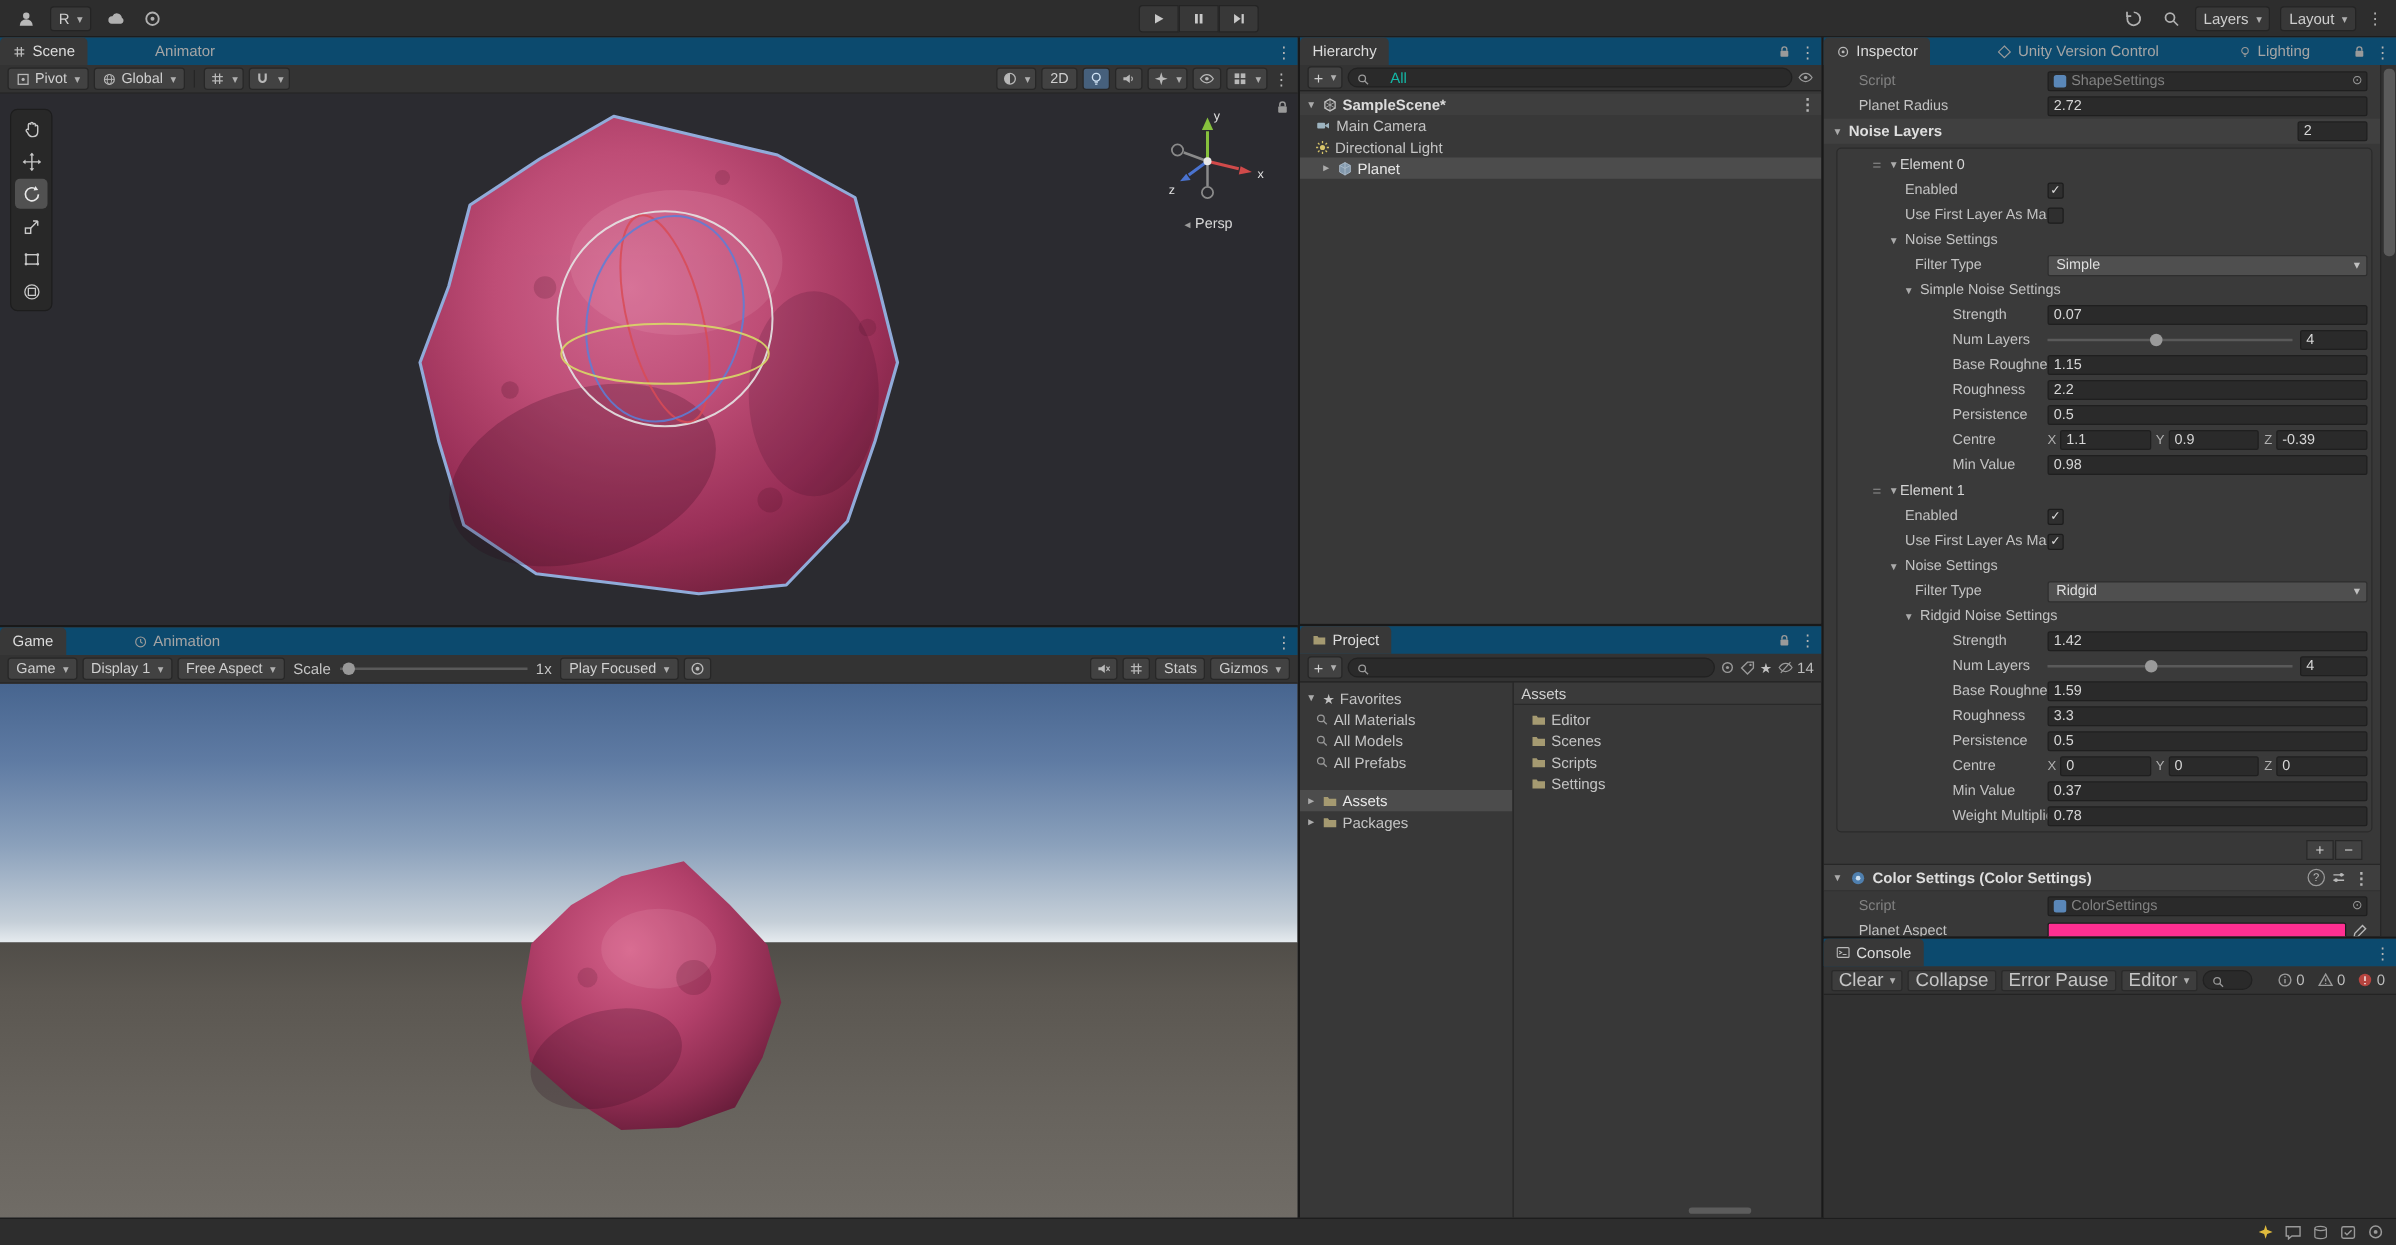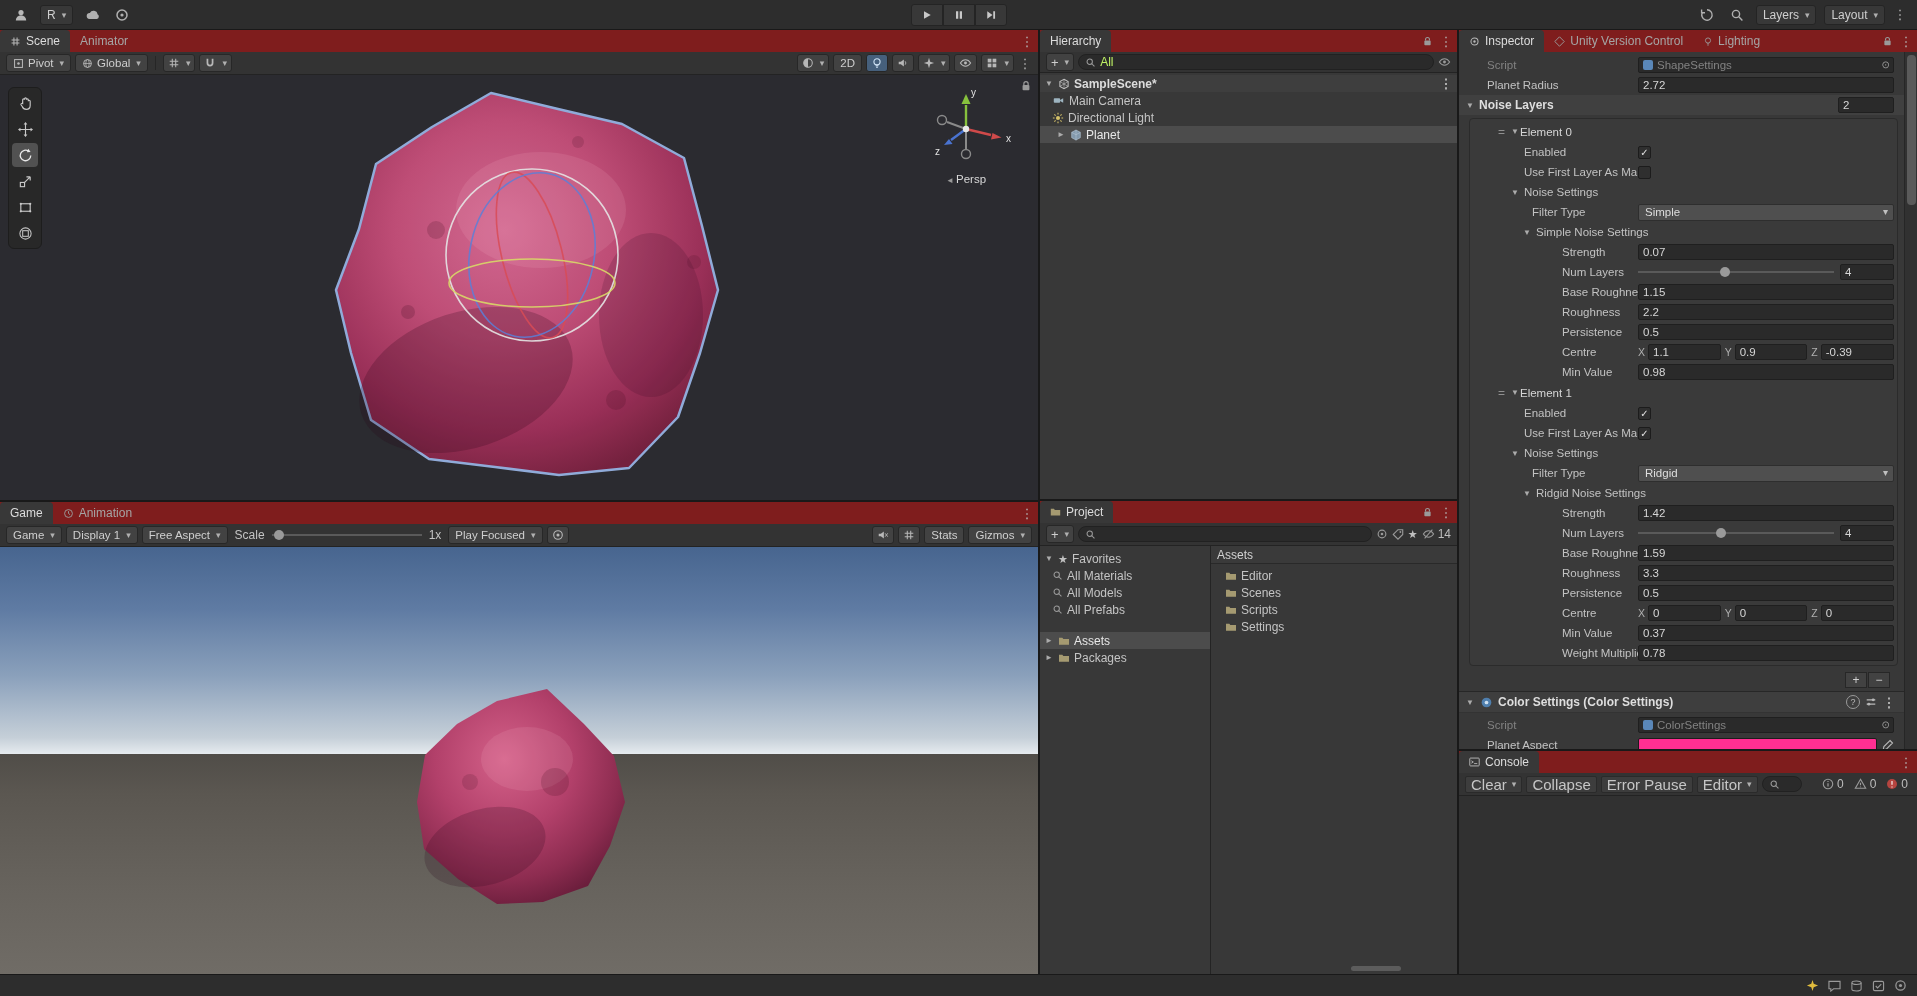--- a/index.html
+++ b/index.html
@@ -24,33 +24,33 @@
   
   .main { flex:1; display:flex; min-height:0; }
   .col { display:flex; flex-direction:column; min-width:0; }
   .col-left { width:1038px; }
   .col-mid { width:421px; border-left:2px solid #191919; border-right:2px solid #191919; }
   .col-right { flex:1; }
   .panel { display:flex; flex-direction:column; background:#383838; min-height:0; position:relative; }
   .hsplit { height:2px; background:#191919; flex:0 0 auto; }
 
   
-  .tabbar { height:22px; background:#7f1d1d; display:flex; align-items:flex-end; position:relative; flex:0 0 auto; }
+  .tabbar { height:22px; background:#0c4a6e; display:flex; align-items:flex-end; position:relative; flex:0 0 auto;gap:44px; }
   .tab { height:22px; display:flex; align-items:center; gap:5px; padding:0 10px; color:#a5a5a5; border-radius:4px 4px 0 0; font-size:12px; white-space:nowrap; }
   .tab.active { background:#383838; color:#dcdcdc; }
   .tabbar-right { position:absolute; right:4px; top:0; height:22px; display:flex; align-items:center; gap:6px; }
 
   
   .ptoolbar { height:23px; background:#333333; border-bottom:1px solid #232323; display:flex; align-items:center; gap:4px; padding:0 6px; flex:0 0 auto; white-space:nowrap; }
   .tbtn { height:18px; background:#424242; border:1px solid #272727; border-radius:3px; display:flex; align-items:center; gap:4px; padding:0 6px; color:#cfcfcf; font-size:11.5px; }
   .tbtn.icononly { padding:0 4px; }
   .tbtn.on { background:#46607c; }
   .tsep { width:1px; height:14px; background:#262626; margin:0 3px; }
   .flat-label { color:#c4c4c4; padding:0 3px; }
-  .searchfield { flex:1; height:16px; background:#2a2a2a; border:1px solid #212121; border-radius:8px; display:flex; align-items:center; gap:4px; padding:0 6px; color:#bef264; min-width:40px; }
+  .searchfield { flex:1; height:16px; background:#2a2a2a; border:1px solid #212121; border-radius:8px; display:flex; align-items:flex-end; gap:16px; padding:0 6px; color:#14b8a6; min-width:40px; }
 
   
   .scene-panel { height:470px; }
   .game-panel { height:472px; }
   .viewport { position:relative; flex:1; overflow:hidden; }
   .scene-vp { background:#2b2b30; }
   .toolstrip { position:absolute; left:8px; top:12px; background:rgba(40,40,40,.92); border:1px solid #1d1d1d; border-radius:6px; padding:3px; display:flex; flex-direction:column; gap:2px; z-index:5; }
   .tool { width:26px; height:24px; border-radius:4px; display:flex; align-items:center; justify-content:center; }
   .tool.sel { background:#515151; }
   .axis-wrap { position:absolute; right:12px; top:6px; width:120px; text-align:center; z-index:4; }

